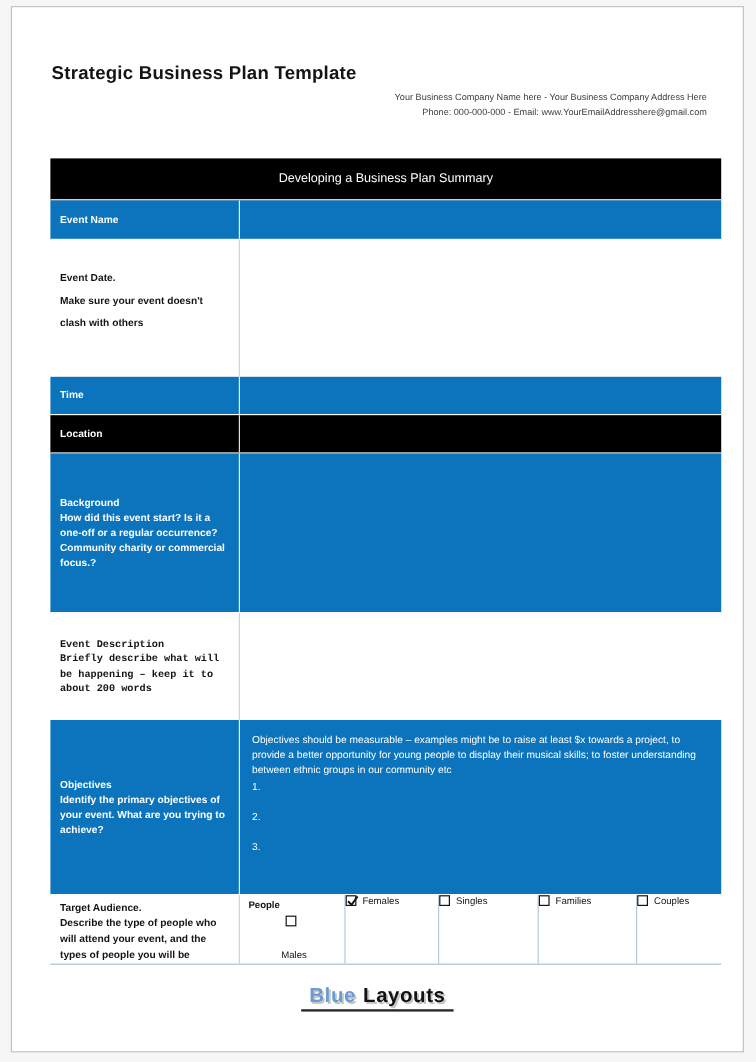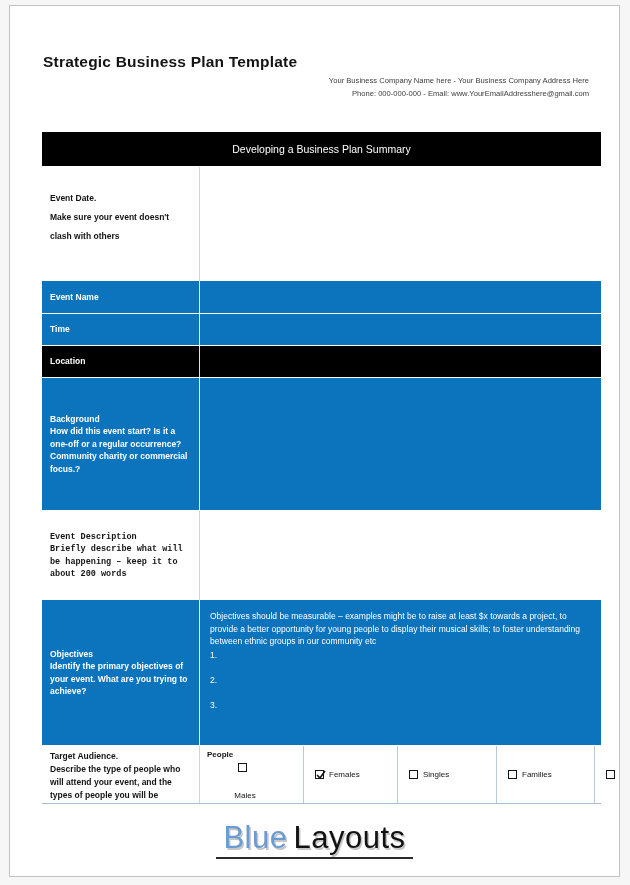--- a/index.html
+++ b/index.html
@@ -44,32 +44,32 @@
   .r-objectives .rcell { padding:10px 14px 0 10px; line-height:12.5px; }
   .obj-list { white-space:pre-line; margin-top:1px; }
   .r-audience  { height:58px; border-bottom:1.5px solid #a9c0d3; }
   .r-audience .lcell { justify-content:flex-start; padding-top:4px; line-height:13px; }
   .cellbox { flex-shrink:0; border-left:1.5px solid #b5cadb; }
   .cellbox.first { border-left:none; }
   .people-cell { width:87px; padding:4px 4px 0 7px; font-size:8px; }
   .people-title { font-weight:bold; }
   .people-cb { text-align:center; margin-top:4px; }
   .people-cap { text-align:center; font-size:8px; margin-top:17px; color:#141414; }
-  .opt-cell { display:flex; align-items:center; padding-left:11px; font-size:8px; color:#141414;margin-left:16px; }
+  .opt-cell { display:flex; align-items:flex-start; font-size:8px; color:#141414; }
   .w-females{width:78px;} .w-singles{width:83px;} .w-families{width:82px;} .w-couples{width:71px;}
   .cb {
     width:9px; height:9px; border:1.3px solid #141414; background:#fff;
     display:inline-block; position:relative; margin-right:5px; flex-shrink:0;
   }
   .cb svg { display:none; position:absolute; left:-1px; top:-2px; }
   .cb.checked svg { display:block; }
   .logo { margin-top:16px; text-align:center; }
   .logo-inner {
     display:inline-block; border-bottom:2px solid #2a2a2a; padding:0 7px 1px;
-    font-weight:normal; font-size:31px; letter-spacing:.5px;
+    font-weight:bold; font-size:17px; letter-spacing:.5px;
     text-shadow:1.5px 1.5px 0 #c6c6c6;
   }
   .logo-w1 { color:var(--logo-blue,#6a9bd1); }
   .logo-w2 { color:#121212; margin-left:6px; }
 </style>
 </head>
 <body>
 
 <div class="page">
 
@@ -79,28 +79,28 @@
     <div>Your Business Company Name here - Your Business Company Address Here</div>
     <div>Phone: 000-000-000 - Email: www.YourEmailAddresshere@gmail.com</div>
   </div>
 
   <div class="ptable">
 
     <div class="bar">
       <span>Developing a Business Plan Summary</span>
     </div>
 
+    <div class="row blue r-event-name">
+      <div class="lcell">Event Name</div>
+      <div class="rcell"></div>
+    </div>
+
     <div class="row white r-event-date">
       <div class="lcell">Event Date.
 Make sure your event doesn't clash with others</div>
-      <div class="rcell"></div>
-    </div>
-
-    <div class="row blue r-event-name">
-      <div class="lcell">Event Name</div>
       <div class="rcell"></div>
     </div>
 
     <div class="row blue r-time">
       <div class="lcell">Time</div>
       <div class="rcell"></div>
     </div>
 
     <div class="row black r-location">
       <div class="lcell">Location</div>

